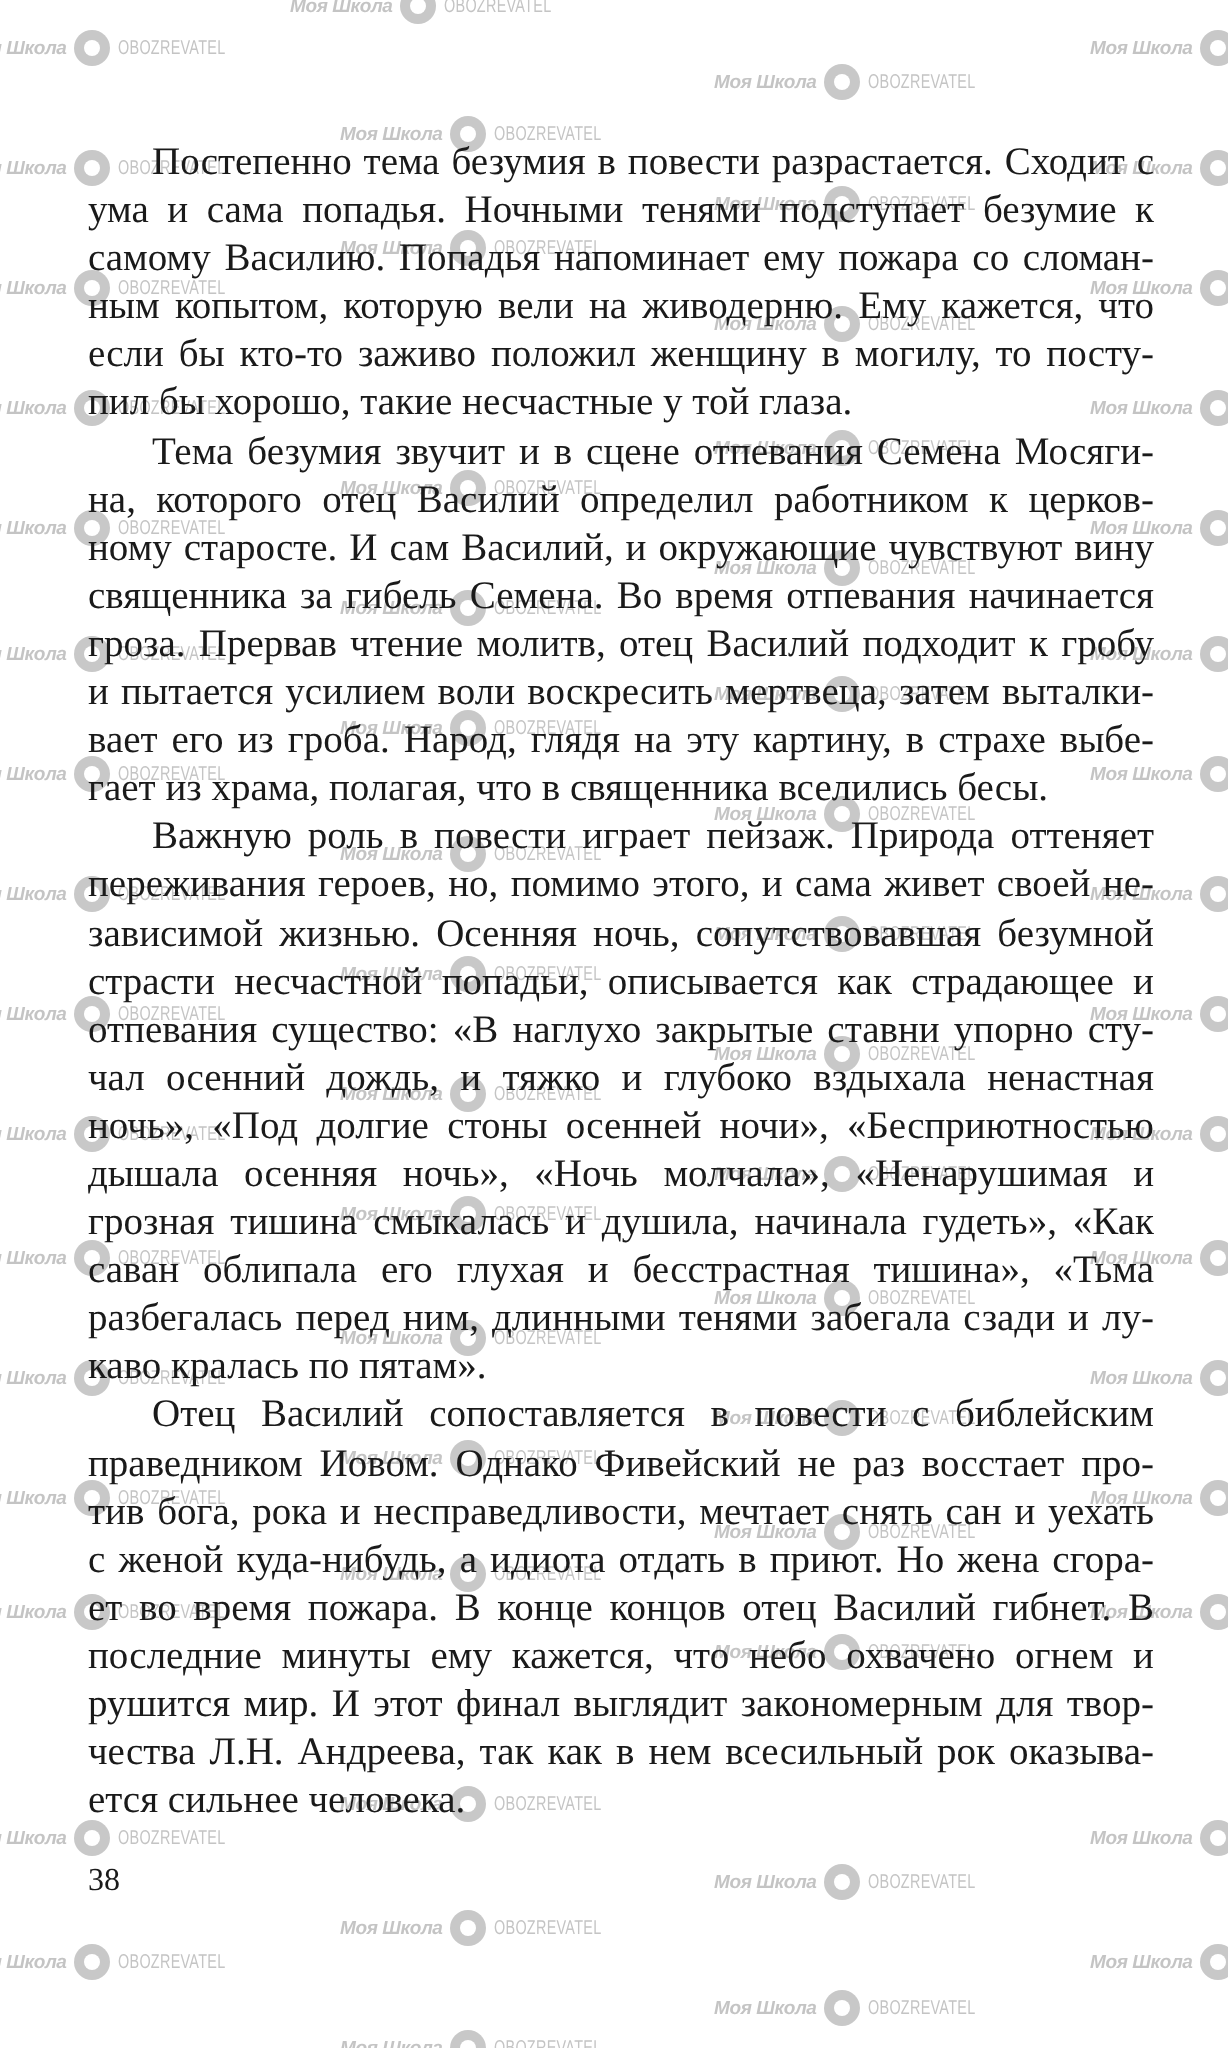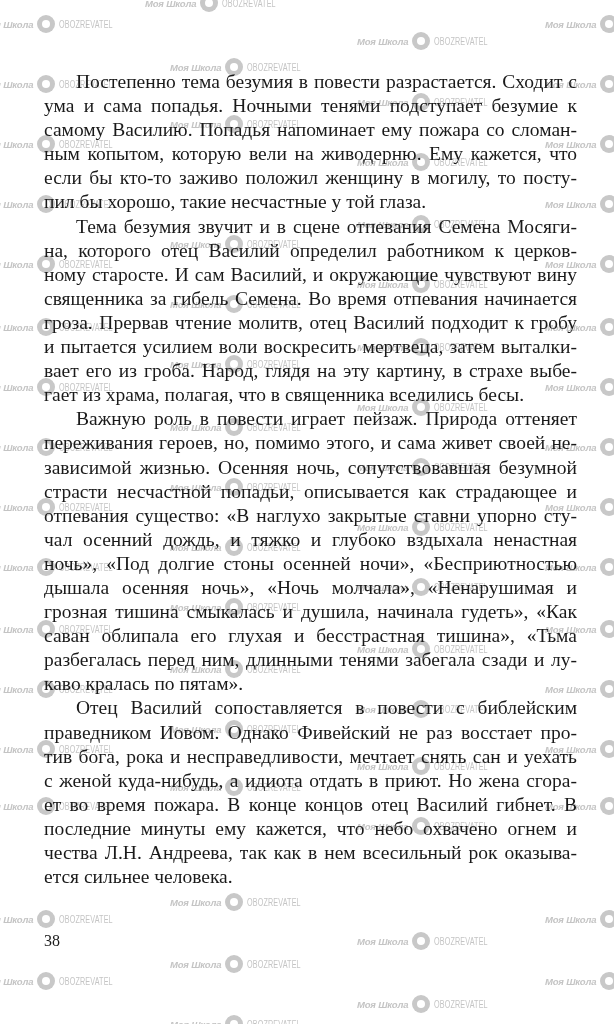--- a/index.html
+++ b/index.html
@@ -367,18 +367,19 @@
     <span class="line">разбегалась перед ним, длинными тенями забегала сзади и лу-</span>
     <span class="line last">каво кралась по пятам».</span>
   </p>
   <p class="para">
     <span class="line indent">Отец Василий сопоставляется в повести с библейским</span>
     <span class="line">праведником Иовом. Однако Фивейский не раз восстает про-</span>
     <span class="line">тив бога, рока и несправедливости, мечтает снять сан и уехать</span>
     <span class="line">с женой куда-нибудь, а идиота отдать в приют. Но жена сгора-</span>
     <span class="line">ет во время пожара. В конце концов отец Василий гибнет. В</span>
     <span class="line">последние минуты ему кажется, что небо охвачено огнем и</span>
+    <span class="line">рушится мир. И этот финал выглядит закономерным для твор-</span>
     <span class="line">чества Л.Н. Андреева, так как в нем всесильный рок оказыва-</span>
     <span class="line last">ется сильнее человека.</span>
   </p>
 </div>
 
 <div class="page-number">38</div>
 
 </body></html>

